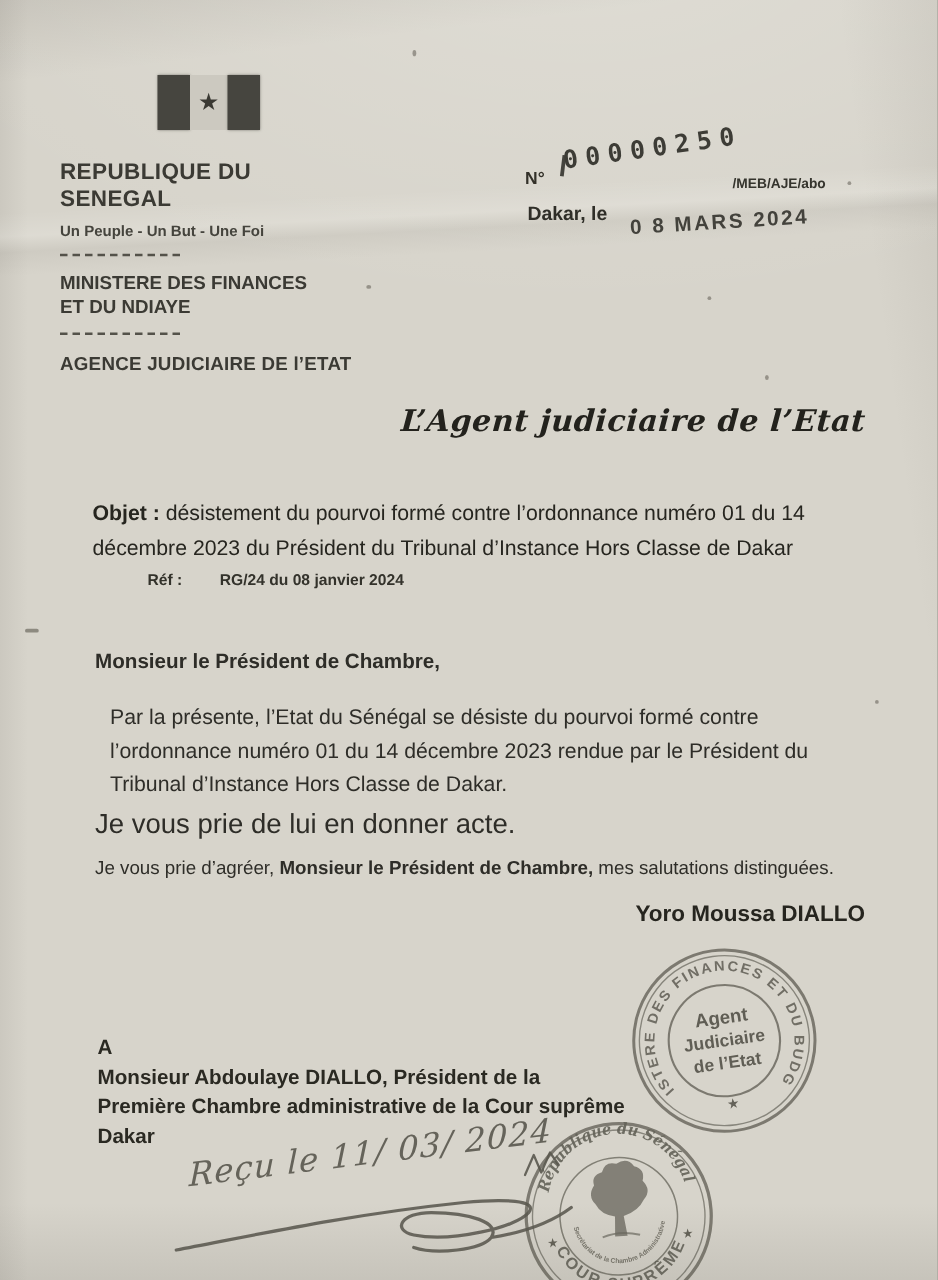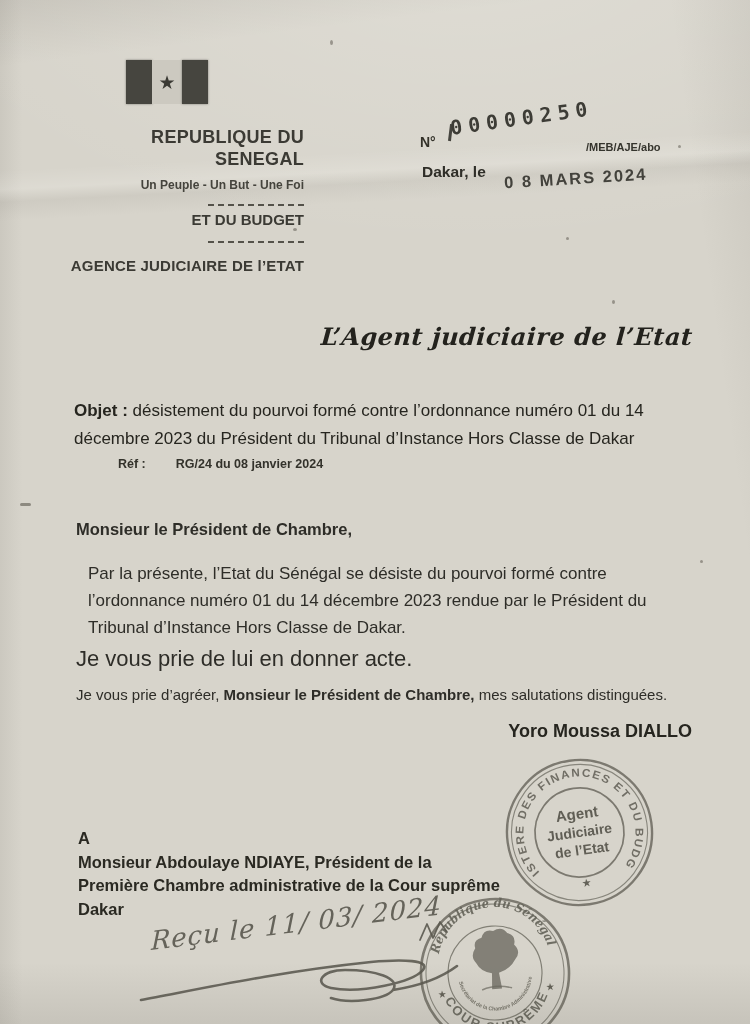--- a/index.html
+++ b/index.html
@@ -11,21 +11,21 @@
       linear-gradient(173deg, rgba(104,99,90,.15) 0%, rgba(104,99,90,0) 6%),
       linear-gradient(262deg, rgba(104,99,90,.10) 0%, rgba(104,99,90,0) 9%),
       linear-gradient(0deg,   rgba(100,96,88,.14) 0%, rgba(100,96,88,0) 6%),
       linear-gradient(90deg,  rgba(100,96,88,.10) 0%, rgba(100,96,88,0) 3%),
       #d7d4cb;
   }
   .crease{position:absolute;left:0;top:110px;width:100%;height:120px;pointer-events:none;
     background:linear-gradient(177deg, transparent 38%, rgba(255,255,250,.16) 50%, rgba(92,88,80,.07) 58%, transparent 70%);}
   .abs{position:absolute;}
   
-  .lh-col{left:64px;top:126px;width:240px;text-align:right;color:#3b3a34;}
+  .lh-col{left:48px;top:126px;width:240px;text-align:left;color:#3b3a34;}
   .lh-republic{font-size:18px;font-weight:700;letter-spacing:.3px;line-height:22px;}
   .lh-motto{font-size:12px;font-weight:700;margin-top:8px;color:#45443d;}
   .sep{display:inline-block;width:96px;border-top:2.2px dashed #54524a;margin-top:10px;}
   .lh-min{font-size:15px;font-weight:700;line-height:19px;}
   .lh-min.first{margin-top:7px;}
   .lh-agency{font-size:15px;font-weight:700;margin-top:10px;letter-spacing:.2px;}
   
   .flag{left:126px;top:60px;width:82px;height:46px;display:flex;}
   .flag .band{width:26px;height:44px;background:#46453f;box-shadow:0 0 2px rgba(60,58,52,.6);}
   .flag .mid{width:30px;height:44px;background:#ccc9c0;display:flex;align-items:center;justify-content:center;}
@@ -78,21 +78,22 @@
     <div class="mid">
       <span class="star">★</span>
     </div>
     <div class="band"></div>
   </div>
 
   <div class="abs lh-col">
     <div class="lh-republic">REPUBLIQUE DU SENEGAL</div>
     <div class="lh-motto">Un Peuple - Un But - Une Foi</div>
     <div class="sep"></div>
-    <div class="lh-min">ET DU BUDGET</div>
+    <div class="lh-min first">MINISTERE DES FINANCES</div>
+    <div class="lh-min">ET DU NDIAYE</div>
     <div class="sep"></div>
     <div class="lh-agency">AGENCE JUDICIAIRE DE l’ETAT</div>
   </div>
 
   <div class="abs num-label">N°</div>
   <div class="abs ink-tick"></div>
   <div class="abs num-stamp">00000250</div>
   <div class="abs meb">/MEB/AJE/abo</div>
   <div class="abs place">Dakar, le</div>
   <div class="abs date-stamp">0 8 MARS 2024</div>
@@ -121,21 +122,21 @@
       <textPath href="#ajeRing" startOffset="50%" text-anchor="middle" textLength="300" lengthAdjust="spacingAndGlyphs">MINISTERE DES FINANCES ET DU BUDGET</textPath>
     </text>
     <text x="76.5" y="63" text-anchor="middle" font-family="Liberation Sans, sans-serif" font-size="15" font-weight="700" fill="#504e45">Agent</text>
     <text x="76.5" y="81" text-anchor="middle" font-family="Liberation Sans, sans-serif" font-size="14" font-weight="700" fill="#504e45">Judiciaire</text>
     <text x="76.5" y="99" text-anchor="middle" font-family="Liberation Sans, sans-serif" font-size="14" font-weight="700" fill="#504e45">de l’Etat</text>
     <text x="76.5" y="131" text-anchor="middle" font-size="11" fill="#55534a">★</text>
   </svg>
 
   <div class="abs addressee">
     <div>A</div>
-    <div>Monsieur Abdoulaye NDIAYE, Président de la</div>
+    <div>Monsieur Abdoulaye DIALLO, Président de la</div>
     <div>Première Chambre administrative de la Cour suprême</div>
     <div>Dakar</div>
   </div>
 
   <div class="abs handwriting">Reçu le 11/ 03/ 2024</div>
   <svg class="abs flourish-svg" viewBox="0 0 36 30" xmlns="http://www.w3.org/2000/svg">
     <polyline points="2,24 9,8 15,22 22,6 29,16" fill="none" stroke="#66645b" stroke-width="1.8" stroke-linecap="round" stroke-linejoin="round"></polyline>
   </svg>
   <svg class="signature-svg abs" viewBox="0 0 330 85" xmlns="http://www.w3.org/2000/svg">
     <path d="M6 62 C60 52 140 34 236 24 C268 21 296 22 288 32 C278 44 226 56 196 50 C178 46 186 32 210 32 C240 32 266 40 258 52 C250 62 214 66 196 60 M258 52 C284 48 306 40 322 28" fill="none" stroke="#5d5b52" stroke-width="2.6" stroke-linecap="round" stroke-opacity=".9"></path>

